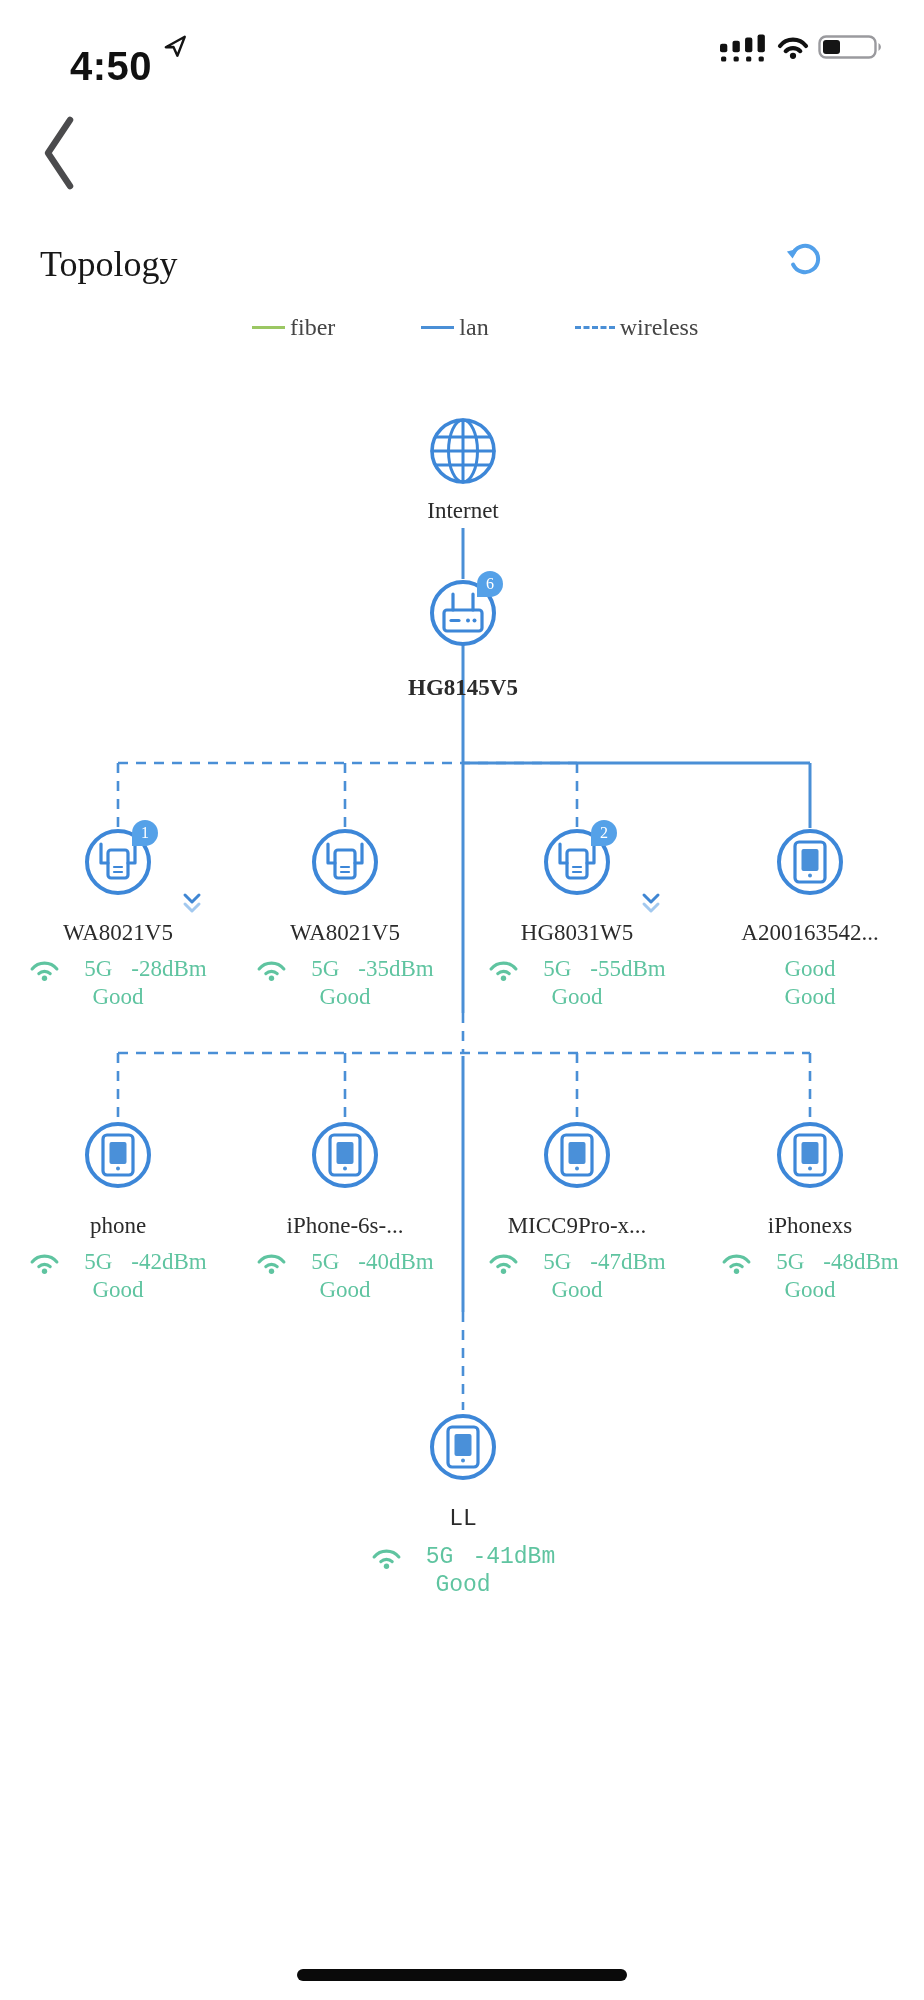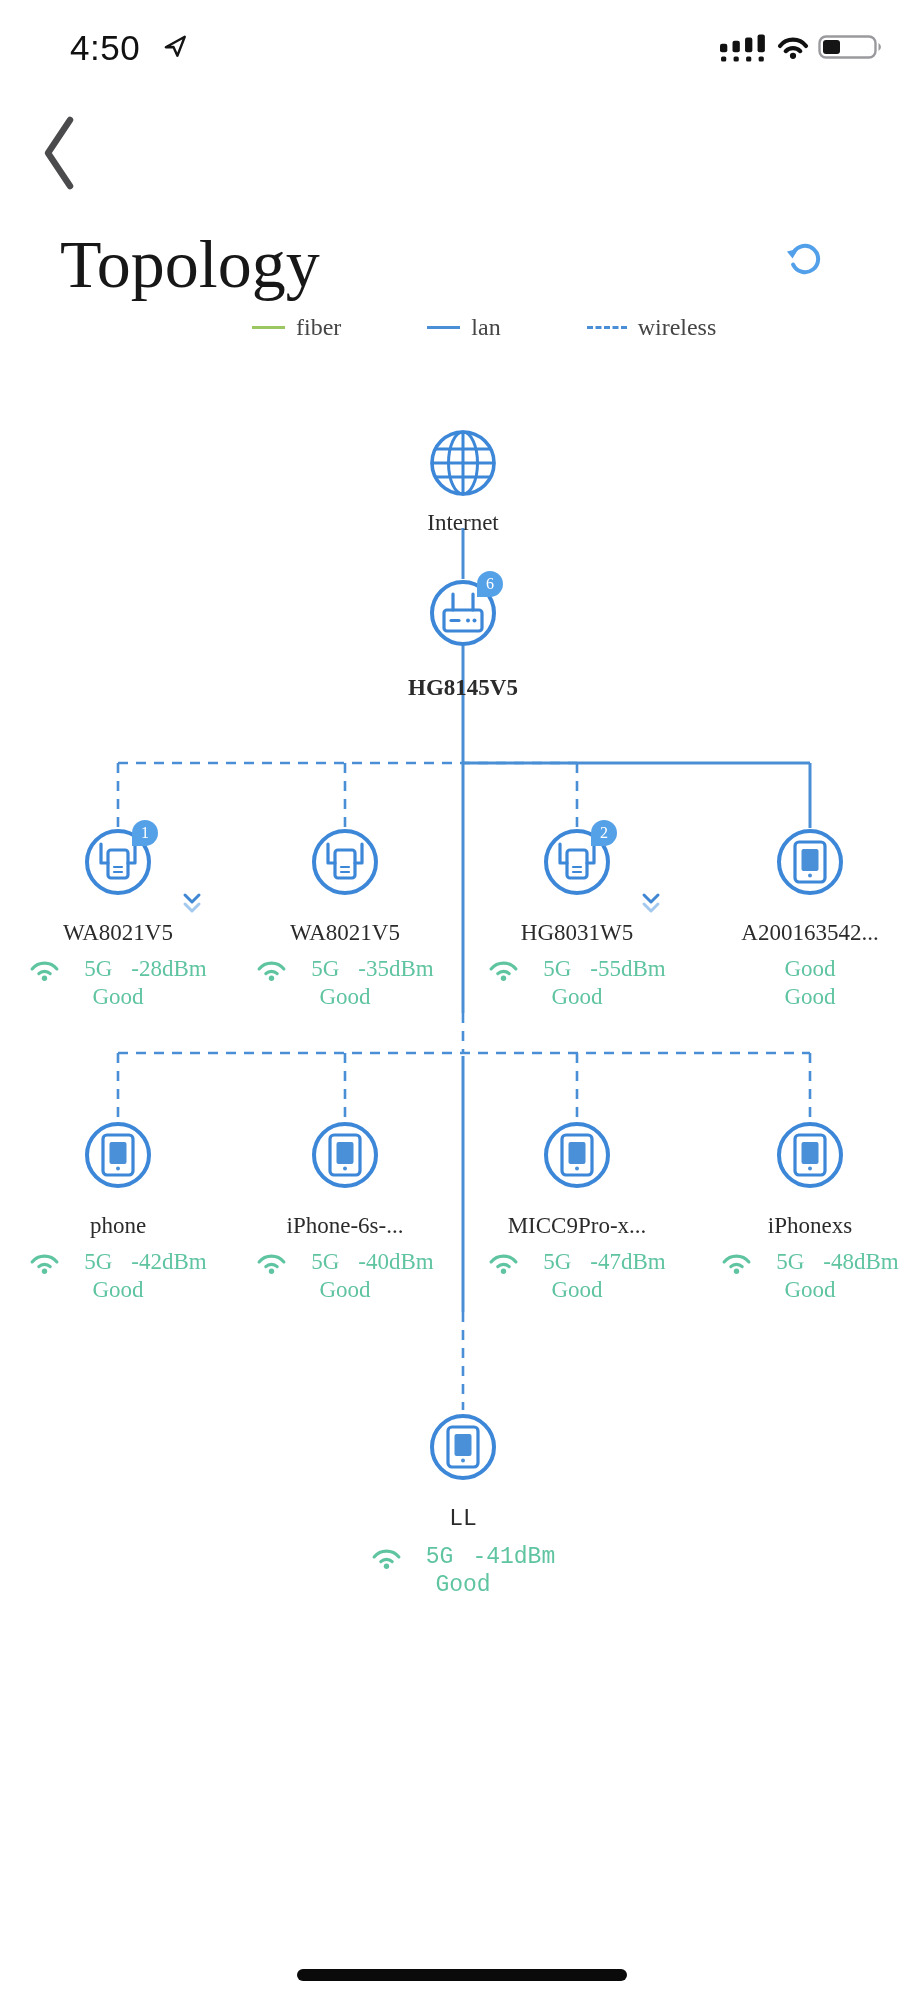--- a/index.html
+++ b/index.html
@@ -1,39 +1,39 @@
 <!DOCTYPE html>
 <html><head>
 <meta charset="utf-8">
 <style>
   html,body{margin:0;padding:0;}
   body{width:924px;height:2000px;position:relative;background:#ffffff;overflow:hidden;
        font-family:"Liberation Serif","DejaVu Serif",serif;}
   .abs{position:absolute;}
   
-  .time{left:70px;top:28px;font-family:"Liberation Sans","DejaVu Sans",sans-serif;
-        font-size:35px;font-weight:400;color:#111;letter-spacing:.5px;}
+  .time{left:70px;top:44px;font-family:"Liberation Sans","DejaVu Sans",sans-serif;
+        font-size:40px;font-weight:700;color:#111;letter-spacing:.5px;}
   .loc{left:162px;top:33px;}
   .status-right{right:40px;top:32px;display:flex;align-items:center;gap:9px;}
   
   .back-btn{left:36px;top:114px;width:48px;height:78px;cursor:pointer;}
-  .page-title{left:60px;top:228px;font-size:68px;color:#171717;line-height:72px;}
+  .page-title{left:40px;top:228px;font-size:36px;color:#171717;line-height:72px;}
   .refresh-btn{left:784px;top:238px;width:42px;height:42px;cursor:pointer;}
   
   .legend{left:0;top:314px;width:924px;display:flex;align-items:center;padding-left:252px;gap:86px;box-sizing:border-box;}
-  .legend-item{display:flex;align-items:center;gap:11px;color:#454545;font-size:24px;}
+  .legend-item{display:flex;align-items:center;gap:5px;color:#454545;font-size:24px;}
   .swatch{width:33px;height:0;border-top:3px solid #9bc763;}
   .swatch.lan{border-top:3px solid #4a8fd6;}
   .swatch.wireless{border-top:3px dashed #4a8fd6;width:40px;}
   
   #wires{left:0;top:0;pointer-events:none;z-index:0;}
   
   .node{position:absolute;width:220px;text-align:center;z-index:1;}
   .cc{left:353px;} .c1{left:8px;} .c2{left:235px;} .c3{left:467px;} .c4{left:700px;}
-  .r-internet{top:428px;} .r-gw{top:578px;} .r1{top:827px;} .r2{top:1120px;} .r3{top:1412px;font-family:Liberation Mono, monospace;}
+  .r-internet{top:416px;} .r-gw{top:578px;} .r1{top:827px;} .r2{top:1120px;} .r3{top:1412px;font-family:Liberation Mono, monospace;}
   .node .dev-label{margin-top:19px;font-size:23px;color:#2b2b2b;}
   .r-internet .dev-label{margin-top:8px;}
   .r-gw .dev-label{margin-top:23px;font-weight:bold;}
   .circle-wrap{position:relative;display:inline-block;width:70px;height:70px;}
   .badge{position:absolute;left:84px;top:-7px;width:26px;height:26px;background:#55a1e8;
          border-radius:50% 50% 50% 0;color:#fff;font-size:16px;line-height:26px;text-align:center;z-index:2;}
   .node .circle-wrap .badge{left:49px;}
   .expander{position:absolute;left:172px;top:64px;width:24px;height:24px;cursor:pointer;}
   .signal{margin-top:10px;color:#5fc4a0;font-size:23px;}
   .r3 .signal{margin-top:12px;}

